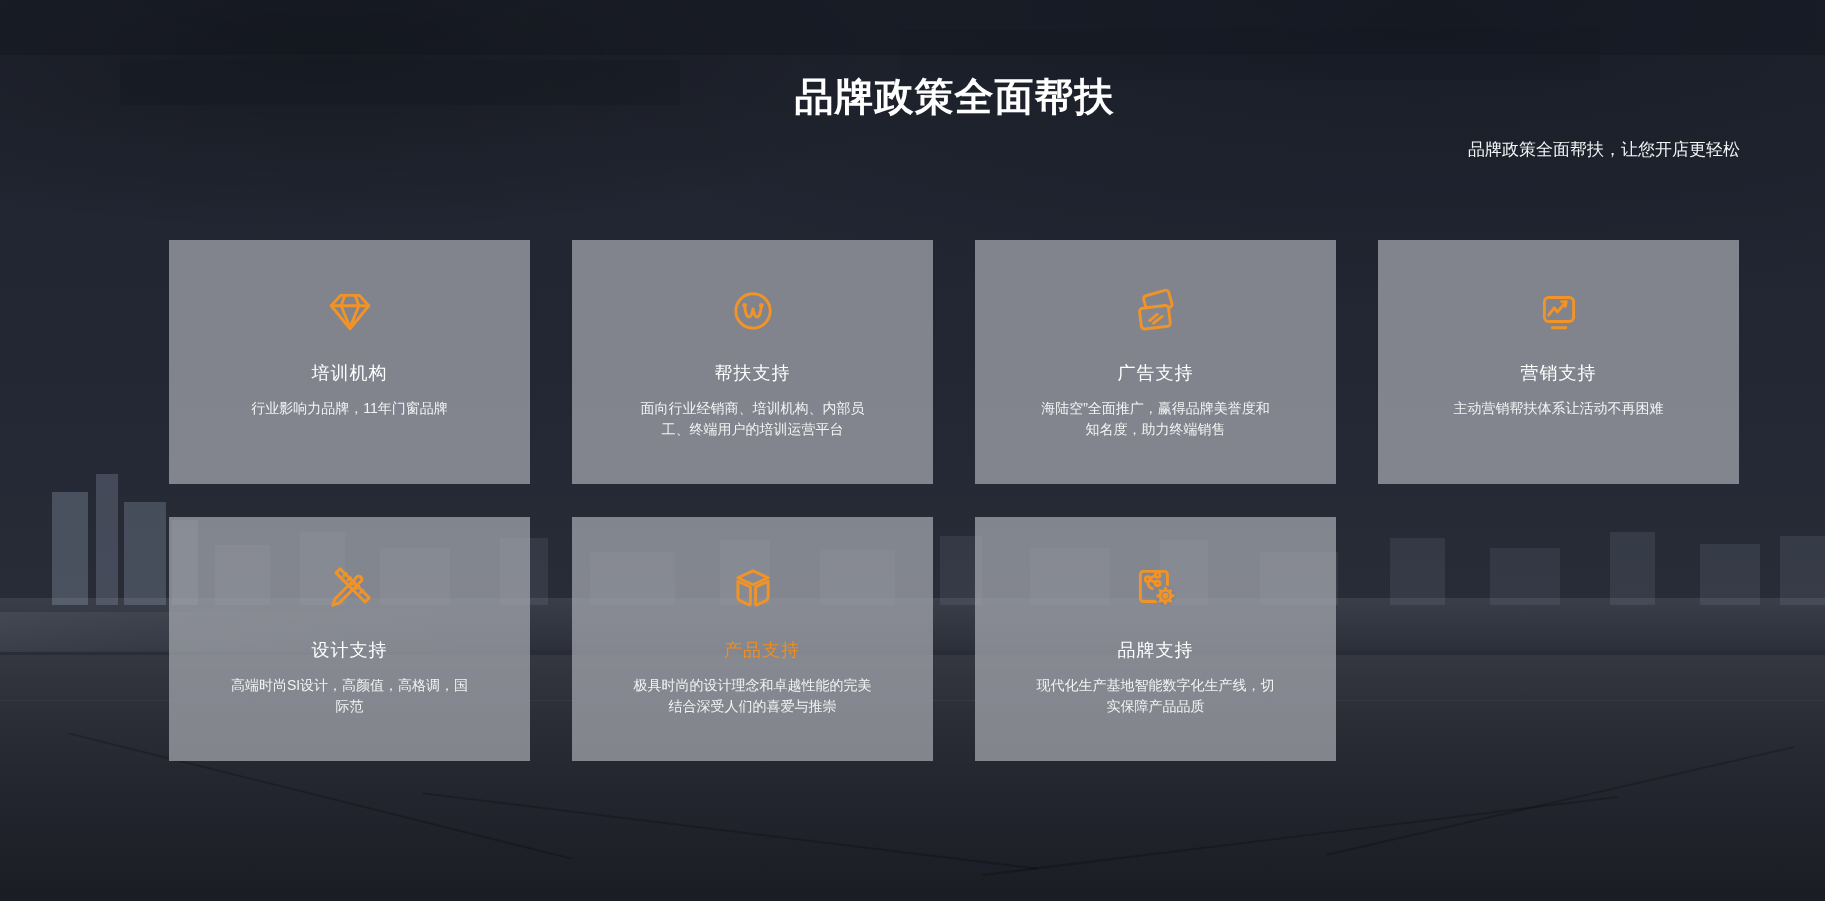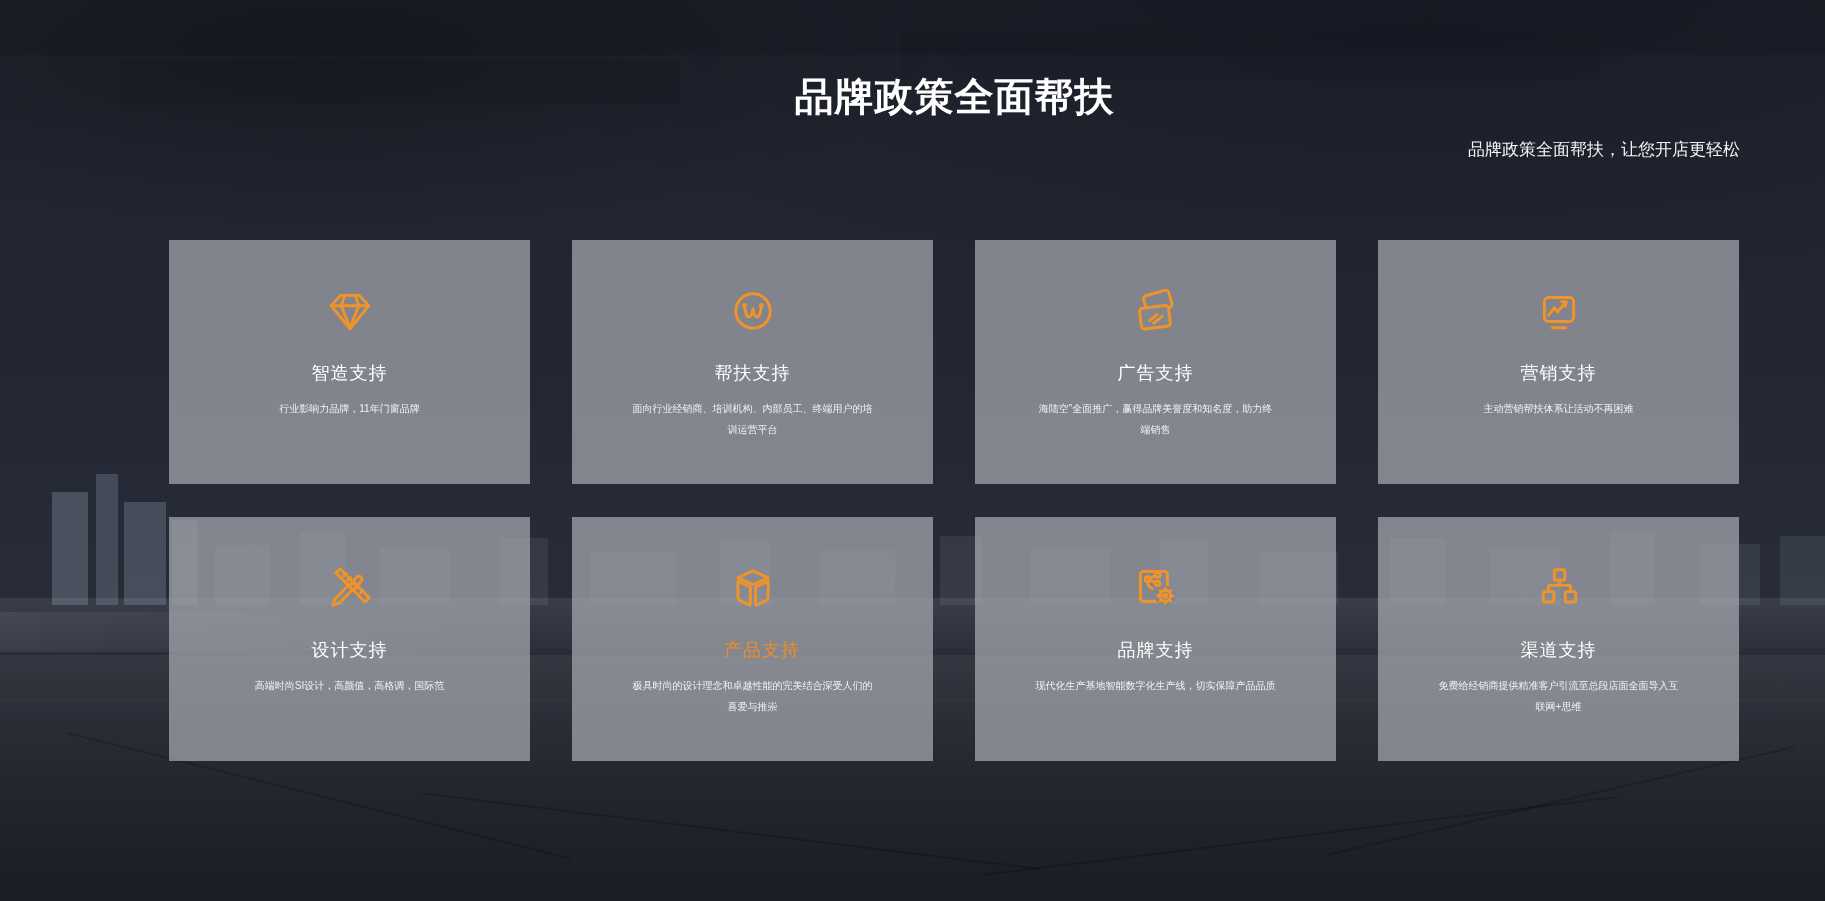--- a/index.html
+++ b/index.html
@@ -54,21 +54,21 @@
     cursor:pointer;
   }
   .card svg.icon { width:50px; height:50px; flex:none; }
   .card h3 {
     margin:28px 0 0; font-size:18px; line-height:18px; font-weight:400;
     color:#ffffff; letter-spacing:1px;
   }
   .card.active h3 { color:#EF8E1E;margin-left:19px; }
   .card p {
     margin:16px 0 0; width:242px;
-    font-size:10px; line-height:21px; color:rgba(255,255,255,0.90);
+    font-size:14px; line-height:21px; color:rgba(255,255,255,0.90);
   }
   .ic { stroke:#F09329; stroke-width:2.8; fill:none; stroke-linecap:round; stroke-linejoin:round; }
   .ic-fill { fill:#F09329; stroke:none; }
   .ic-halo { fill:#85878e; stroke:none; }
 </style>
 </head>
 <body>
 
 <div class="page">
 
@@ -120,21 +120,21 @@
 
   <div class="cards">
 
     <div class="card">
       <svg class="icon" viewBox="0 0 48 48">
         <path class="ic" d="M15 9 H33 L42 19 L24 41 L6 19 Z"></path>
         <path class="ic" d="M6 19 H42"></path>
         <path class="ic" d="M19 9 L15.5 19 L24 40"></path>
         <path class="ic" d="M29 9 L32.5 19 L24 40"></path>
       </svg>
-      <h3>智造支持</h3>
+      <h3>培训机构</h3>
       <p>行业影响力品牌，11年门窗品牌</p>
     </div>
 
     <div class="card">
       <svg class="icon" viewBox="0 0 48 48">
         <circle class="ic" cx="24" cy="24" r="16.5"></circle>
         <circle class="ic-fill" cx="16" cy="18.5" r="2.3"></circle>
         <circle class="ic-fill" cx="32" cy="18.5" r="2.3"></circle>
         <path class="ic" d="M16 18.5 C16.5 27 18.5 30 20.5 29.5 C23 29 23.5 24 24 22 C24.5 24 25 29 27.5 29.5 C29.5 30 31.5 27 32 18.5"></path>
       </svg>
@@ -196,25 +196,15 @@
         <path class="ic" d="M18.2 14.6 L23.4 12.4 M18.2 16.4 L23.4 18.6 M16 18 Q16 23 20.5 24.5"></path>
         <circle class="ic-halo" cx="33" cy="31.5" r="10"></circle>
         <circle class="ic" cx="33" cy="31.5" r="5.2"></circle>
         <circle class="ic" cx="33" cy="31.5" r="1.6"></circle>
         <path class="ic" d="M40.3 31.5 L38.2 31.5 M38.16 36.66 L36.68 35.18 M33 38.8 L33 36.7 M27.84 36.66 L29.32 35.18 M25.7 31.5 L27.8 31.5 M27.84 26.34 L29.32 27.82 M33 24.2 L33 26.3 M38.16 26.34 L36.68 27.82"></path>
       </svg>
       <h3>品牌支持</h3>
       <p>现代化生产基地智能数字化生产线，切实保障产品品质</p>
     </div>
 
-    <div class="card">
-      <svg class="icon" viewBox="0 0 48 48">
-        <rect class="ic" x="19.5" y="6.5" width="10" height="10" rx="1.5"></rect>
-        <path class="ic" d="M24.5 16.5 V21.5 M14 21.5 H35 M14 21.5 V27.5 M35 21.5 V27.5"></path>
-        <rect class="ic" x="9" y="27.5" width="10" height="10" rx="1.5"></rect>
-        <rect class="ic" x="30" y="27.5" width="10" height="10" rx="1.5"></rect>
-      </svg>
-      <h3>渠道支持</h3>
-      <p>免费给经销商提供精准客户引流至总段店面全面导入互联网+思维</p>
-    </div>
 
   </div>
 </div>
 
 </body></html>

